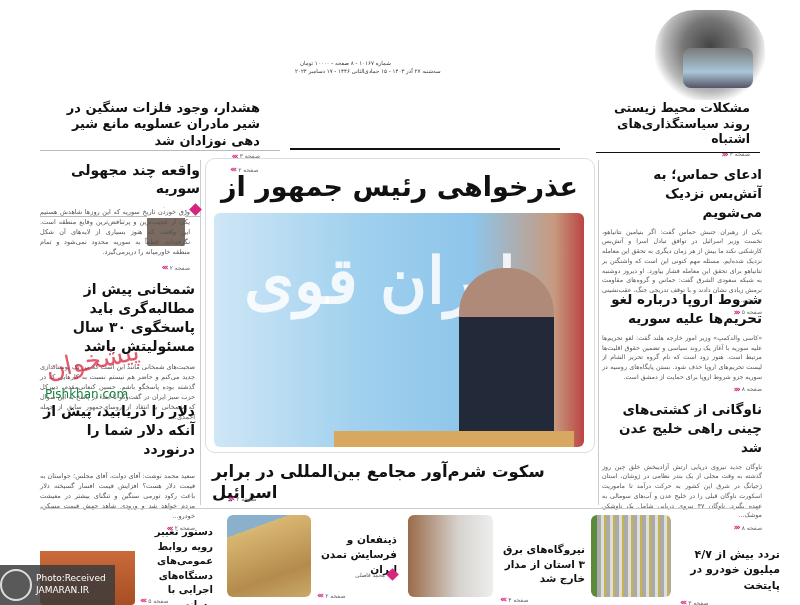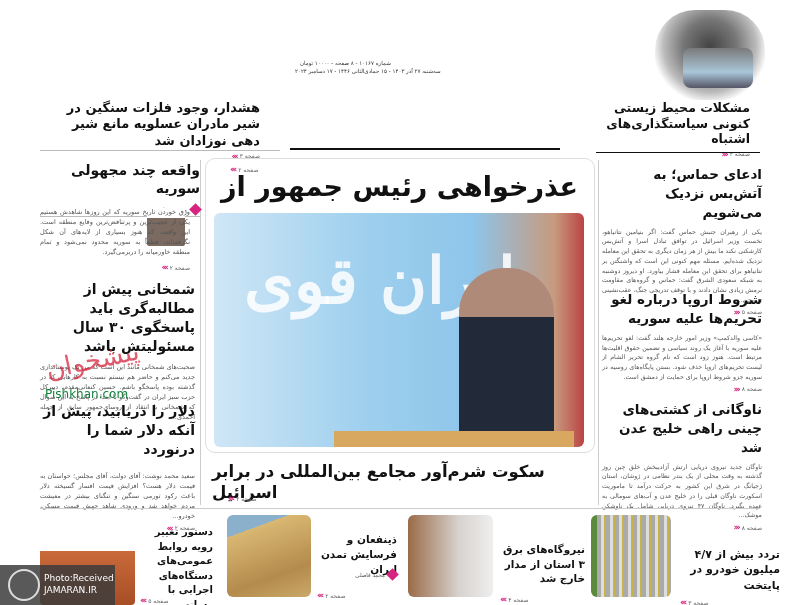--- a/index.html
+++ b/index.html
@@ -28,21 +28,21 @@
   <div class="pg" style="margin-top:2px;justify-content:flex-end;direction:ltr">
       <span class="arr">‹‹‹</span>
       <span>صفحه ۳</span>
     </div>
 </div>
 <div class="rule" style="left:40px;top:150px;width:240px;height:1px;background:#bbb"></div>
 
 <div class="abs" style="left:655px;top:10px;width:110px;height:90px;border-radius:40px;background:radial-gradient(circle at 50% 40%,#444 0%,#777 35%,#bbb 60%,transparent 75%)"></div>
 <div class="abs" style="left:683px;top:48px;width:70px;height:40px;border-radius:8px;background:linear-gradient(#7a7a7a,#a9c6d8 60%,#556)"></div>
 <div class="abs" style="left:600px;top:100px;width:150px">
-  <div class="hl" style="font-size:12.5px">مشکلات محیط زیستی کنونی سیاستگذاری‌های اشتباه</div>
+  <div class="hl" style="font-size:12.5px">مشکلات محیط زیستی روند سیاستگذاری‌های اشتباه</div>
   <div class="pg" style="margin-top:2px">
       <span>صفحه ۳</span>
       <span class="arr">‹‹‹</span>
     </div>
 </div>
 <div class="rule" style="left:596px;top:152px;width:164px;height:1px"></div>
 
 <div class="card" style="left:205px;top:158px;width:390px;height:295px"></div>
 <div class="abs pg" style="left:230px;top:164px;direction:ltr">
     <span class="arr">‹‹‹</span>
@@ -150,19 +150,19 @@
 </div>
 <div class="abs" style="left:588px;top:512px;width:200px;height:90px">
   <div style="position:absolute;left:3px;top:3px;width:80px;height:82px;border-radius:6px;background:repeating-linear-gradient(90deg,#aaa 0 4px,#ddd 4px 7px,#c8b24a 7px 9px);border-left:6px solid #5c8a3c"></div>
   <div class="hl" style="position:absolute;left:92px;top:35px;width:100px;font-size:11px;line-height:1.4">تردد بیش از ۴/۷ میلیون خودرو در پایتخت</div>
   <div class="pg" style="position:absolute;left:92px;top:85px;direction:ltr">
       <span class="arr">‹‹‹</span>
       <span>صفحه ۳</span>
     </div>
 </div>
 
-<div class="abs" style="left:0;top:565px;width:115px;height:40px;background:rgba(60,60,60,.85);direction:ltr;display:flex;align-items:center;gap:4px;padding-left:8px">
+<div class="abs" style="left:0;top:565px;width:115px;height:40px;background:rgba(60,60,60,.85);direction:ltr;display:flex;align-items:center;gap:4px;padding-left:0">
   <div style="width:32px;height:32px;border:2px solid #ddd;border-radius:50%"></div>
   <div style="color:#fff;font-size:9px;line-height:1.3">
     <div>Photo:Received</div>
     <div>JAMARAN.IR</div>
   </div>
 </div>
 
 </body></html>

